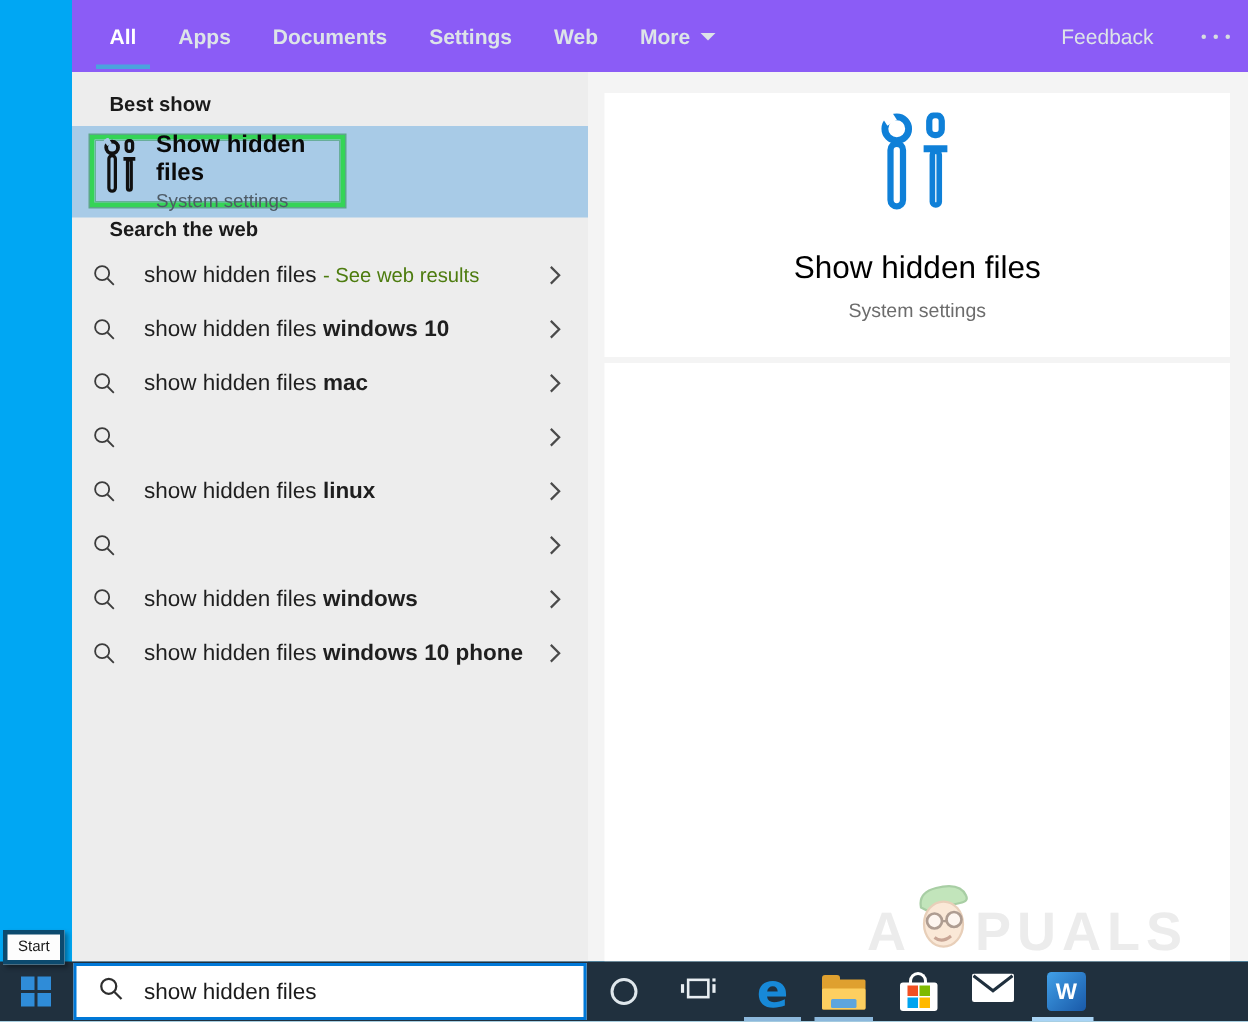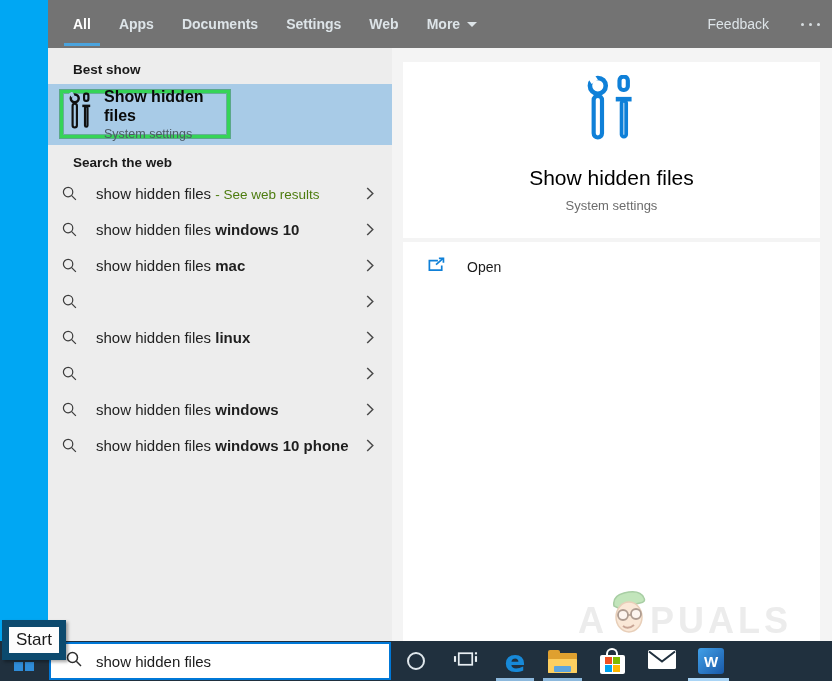--- a/index.html
+++ b/index.html
@@ -4,21 +4,21 @@
 <style>
   * { margin:0; padding:0; box-sizing:border-box; }
   html,body { width:832px; height:681px; overflow:hidden; }
   body { font-family:"Liberation Sans","DejaVu Sans",sans-serif; }
 
   .screen { position:relative; width:832px; height:681px; background:#00a7f3; overflow:hidden; }
 
   
   .flyout { position:absolute; left:48px; top:0; width:784px; height:641px; background:#f4f4f4; }
 
-  .topbar { position:absolute; left:0; top:0; width:784px; height:48px; background:#737373;
+  .topbar { position:absolute; left:0; top:0; width:784px; height:48px; background:#8b5cf6;
             display:flex; align-items:center; padding-left:25px; }
   .tabs { display:flex; align-items:center; gap:28px; height:100%; }
   .tab { position:relative; height:100%; display:flex; align-items:center; font-size:14px;
          color:#dde4e8; cursor:default;font-weight:bold; }
   .tab.active { color:#ffffff; font-weight:bold; }
   .tab.active::after { content:""; position:absolute; left:-9px; right:-9px; bottom:2px; height:3px;
          background:#4aa3dd; }
   .tab .caret { width:0; height:0; border-left:5px solid transparent; border-right:5px solid transparent;
          border-top:5px solid #dde4e8; margin-left:7px; }
   .topbar-right { margin-left:auto; display:flex; align-items:center; gap:30px; padding-right:10px; }
@@ -29,21 +29,21 @@
   
   .left-panel { position:absolute; left:0; top:48px; width:344px; height:593px; background:#ededed; }
   .sec-header { font-size:13.5px; font-weight:bold; color:#1a1a1a; padding-left:25px; }
   .sec-header.first { padding-top:14px; }
   .bm-row { position:relative; margin-top:7px; width:344px; height:61px; background:#a8cbe7; }
   .green-box { position:absolute; left:12px; top:6px; width:170px; height:48px;
          border:3px solid #35d457; box-shadow:0 0 0 1px rgba(27,140,60,.55), inset 0 0 0 1px rgba(27,140,60,.45);
          display:flex; align-items:center; padding-left:6px; gap:12px; }
   .bm-title { font-size:16px; font-weight:bold; color:#0a0a0a; line-height:19px; }
   .bm-sub { font-size:12.5px; color:#4e5b66; margin-top:2px; }
-  .sec-header.web { margin-top:10px; }
+  .sec-header.web { }
   .sug-list { margin-top:5px; }
   .sug-row { height:36px; display:flex; align-items:center; padding:0 18px 0 14px; }
   .sug-icon { width:16px; display:flex; }
   .sug-text { margin-left:18px; font-size:15px; color:#1f1f1f; white-space:nowrap; }
   .sug-text .c { font-weight:bold; }
   .sug-text .sfx { color:#4d7c0f; font-size:13.5px; }
   .sug-chevron { margin-left:auto; display:flex; }
 
   
   .hero-card { position:absolute; left:355px; top:62px; width:417px; height:176px; background:#ffffff;
@@ -81,22 +81,22 @@
   .store .handle { width:12px; height:8px; border:2px solid #ffffff; border-bottom:none; border-radius:6px 6px 0 0; }
   .store .bag { width:25px; height:19px; background:#ffffff; border-radius:2px; margin-top:-1px;
          display:grid; grid-template-columns:7px 7px; grid-template-rows:7px 7px; gap:1px; align-content:center; justify-content:center; }
   .store .bag i:nth-child(1){background:#f25022;} .store .bag i:nth-child(2){background:#7fba00;}
   .store .bag i:nth-child(3){background:#00a4ef;} .store .bag i:nth-child(4){background:#ffb900;}
   .word { width:26px; height:26px; border-radius:3px; background:linear-gradient(135deg,#41a0e8,#1959a8);
          display:flex; align-items:center; justify-content:center; color:#ffffff; font-weight:bold; font-size:15px; }
   .run-bar { position:absolute; bottom:0; height:3px; background:#8cb8dc; }
 
   
-  .tooltip { position:absolute; left:2px; top:620px; background:#fdfdfd; border:7px solid #0c4a6e;
-         box-shadow:2px 2px 3px rgba(0,0,0,.35); font-size:17px; color:#1a1a1a; padding:3px 7px; z-index:5; }
+  .tooltip { position:absolute; left:2px; top:620px; background:#fdfdfd; border:3px solid #0c4a6e;
+         box-shadow:2px 2px 3px rgba(0,0,0,.35); font-size:10px; color:#1a1a1a; padding:3px 7px; z-index:5; }
 </style>
 </head>
 <body>
 
 <div class="screen">
 
   <div class="flyout">
 
     <div class="topbar">
       <div class="tabs" id="tabs">
@@ -276,30 +276,20 @@
           <rect x="41" y="2" width="10" height="16" rx="4.5" stroke-width="5"></rect>
           <path d="M36.5 29 h19" stroke-width="5.5"></path>
           <rect x="43.5" y="31" width="5.5" height="43" rx="2.7" stroke-width="4.5"></rect>
         </svg>
       </span>
       <div class="hero-title">Show hidden files</div>
       <div class="hero-sub">System settings</div>
     </div>
 
     <div class="actions-card">
-      <div class="open-row">
-        <span>
-          <svg width="19" height="16" viewBox="0 0 20 16" fill="none" stroke="#0f80d8" stroke-width="1.8">
-            <path d="M11.5 3.5 H2.5 V13.5 H15.5 V8.5"></path>
-            <path d="M9.5 7.5 L17 1"></path>
-            <path d="M12.5 1 H17.3 V5.5"></path>
-          </svg>
-        </span>
-        <span class="open-label">Open</span>
-      </div>
 
       <div class="watermark">
         <span class="wm-letter">A</span>
         <span class="wm-mascot">
           <svg width="38" height="46" viewBox="0 0 38 46">
             <path d="M4 16 Q2 6 14 3 Q30 -1 34 8 Q36 12 30 13 L8 18 Z" fill="#9ad48f" stroke="#6fae68" stroke-width="1.5"></path>
             <ellipse cx="19" cy="27" rx="13" ry="15" fill="#f7d9bd" stroke="#d9b08c" stroke-width="1.5"></ellipse>
             <circle cx="13" cy="25" r="5" fill="rgba(255,255,255,.6)" stroke="#7a5c49" stroke-width="1.8"></circle>
             <circle cx="26" cy="24" r="5" fill="rgba(255,255,255,.6)" stroke="#7a5c49" stroke-width="1.8"></circle>
             <path d="M18 25 h3" stroke="#7a5c49" stroke-width="1.5"></path>

